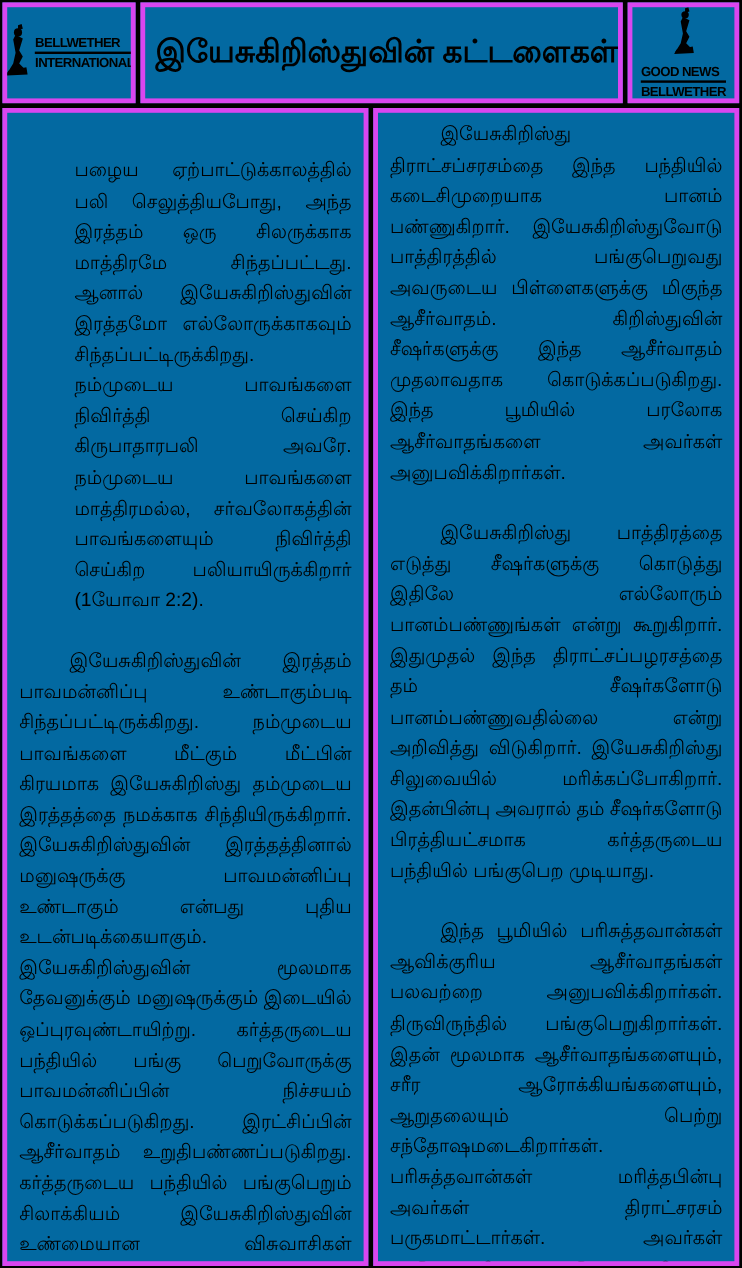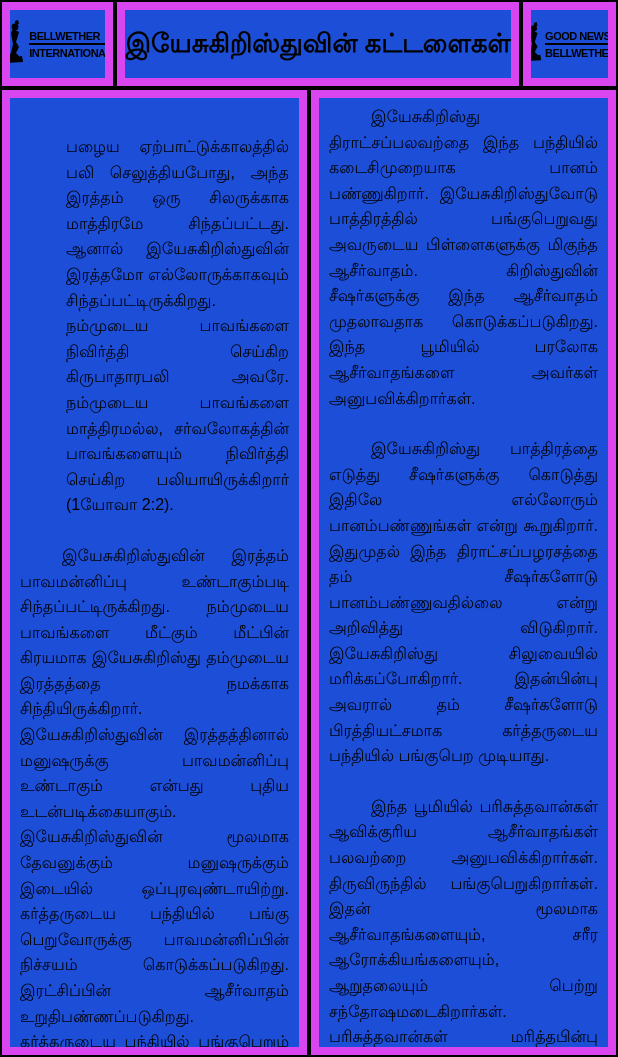--- a/index.html
+++ b/index.html
@@ -16,41 +16,41 @@
     width: 618px;
     height: 1057px;
     box-sizing: border-box;
     padding: 2px;
     display: flex;
     flex-direction: column;
     gap: 4px;
     background: #000000;
   }
   .box {
-    background: #1d4ed8;
-    border: 8px solid #d946ef;
+    background: #0369a1;
+    border: 4px solid #d946ef;
     box-sizing: border-box;
   }
   
   .header-row {
     display: flex;
     gap: 4px;
     height: 84px;
     flex: none;
   }
   .logo-box {
     width: 111px;
     flex: none;
     display: flex;
     align-items: center;
     justify-content: center;
     gap: 4px;
     overflow: hidden;
   }
-  .logo-box.right { width: 93px; gap: 2px; }
+  .logo-box.right { width: 93px; gap: 2px; flex-direction: column; }
   .logo-figure { flex: none; }
   .logo-text {
     display: flex;
     flex-direction: column;
     justify-content: center;
   }
   .logo-line1 {
     font-weight: bold;
     font-size: 11px;
     letter-spacing: -0.5px;
@@ -155,21 +155,21 @@
 
   <div class="body-row">
 
     <div class="box column left">
       <p class="para no-indent">பழைய ஏற்பாட்டுக்காலத்தில் பலி செலுத்தியபோது, அந்த இரத்தம் ஒரு சிலருக்காக மாத்திரமே சிந்தப்பட்டது. ஆனால் இயேசுகிறிஸ்துவின் இரத்தமோ எல்லோருக்காகவும் சிந்தப்பட்டிருக்கிறது. நம்முடைய பாவங்களை நிவிர்த்தி செய்கிற கிருபாதாரபலி அவரே. நம்முடைய பாவங்களை மாத்திரமல்ல, சர்வலோகத்தின் பாவங்களையும் நிவிர்த்தி செய்கிற பலியாயிருக்கிறார் (1யோவா 2:2).</p>
       <p class="para">இயேசுகிறிஸ்துவின் இரத்தம் பாவமன்னிப்பு உண்டாகும்படி சிந்தப்பட்டிருக்கிறது. நம்முடைய பாவங்களை மீட்கும் மீட்பின் கிரயமாக இயேசுகிறிஸ்து தம்முடைய இரத்தத்தை நமக்காக சிந்தியிருக்கிறார். இயேசுகிறிஸ்துவின் இரத்தத்தினால் மனுஷருக்கு பாவமன்னிப்பு உண்டாகும் என்பது புதிய உடன்படிக்கையாகும். இயேசுகிறிஸ்துவின் மூலமாக தேவனுக்கும் மனுஷருக்கும் இடையில் ஒப்புரவுண்டாயிற்று. கர்த்தருடைய பந்தியில் பங்கு பெறுவோருக்கு பாவமன்னிப்பின் நிச்சயம் கொடுக்கப்படுகிறது. இரட்சிப்பின் ஆசீர்வாதம் உறுதிபண்ணப்படுகிறது. கர்த்தருடைய பந்தியில் பங்குபெறும் சிலாக்கியம் இயேசுகிறிஸ்துவின் உண்மையான விசுவாசிகள் எல்லோருக்கும் உரியது. இயேசுகிறிஸ்துவின் மற்ற எல்லா ஆசீர்வாதங்களும் கர்த்தருடைய பந்தியில் பங்கு பெறுவதன் மூலமாகவே நமக்கு வருகிறது. ஆகையினால் கர்த்தருடைய பந்தியே அனைத்து ஆசீர்வாதங்களுக்கும் ஆதாரமாகும்.</p>
 
     </div>
 
     <div class="box column right-col">
-      <p class="para">இயேசுகிறிஸ்து திராட்சப்பலவற்தை இந்த பந்தியில் கடைசிமுறையாக பானம் பண்ணுகிறார். இயேசுகிறிஸ்துவோடு பாத்திரத்தில் பங்குபெறுவது அவருடைய பிள்ளைகளுக்கு மிகுந்த ஆசீர்வாதம். கிறிஸ்துவின் சீஷர்களுக்கு இந்த ஆசீர்வாதம் முதலாவதாக கொடுக்கப்படுகிறது. இந்த பூமியில் பரலோக ஆசீர்வாதங்களை அவர்கள் அனுபவிக்கிறார்கள்.</p>
+      <p class="para">இயேசுகிறிஸ்து திராட்சப்சரசம்தை இந்த பந்தியில் கடைசிமுறையாக பானம் பண்ணுகிறார். இயேசுகிறிஸ்துவோடு பாத்திரத்தில் பங்குபெறுவது அவருடைய பிள்ளைகளுக்கு மிகுந்த ஆசீர்வாதம். கிறிஸ்துவின் சீஷர்களுக்கு இந்த ஆசீர்வாதம் முதலாவதாக கொடுக்கப்படுகிறது. இந்த பூமியில் பரலோக ஆசீர்வாதங்களை அவர்கள் அனுபவிக்கிறார்கள்.</p>
       <p class="para">இயேசுகிறிஸ்து பாத்திரத்தை எடுத்து சீஷர்களுக்கு கொடுத்து இதிலே எல்லோரும் பானம்பண்ணுங்கள் என்று கூறுகிறார். இதுமுதல் இந்த திராட்சப்பழரசத்தை தம் சீஷர்களோடு பானம்பண்ணுவதில்லை என்று அறிவித்து விடுகிறார். இயேசுகிறிஸ்து சிலுவையில் மரிக்கப்போகிறார். இதன்பின்பு அவரால் தம் சீஷர்களோடு பிரத்தியட்சமாக கர்த்தருடைய பந்தியில் பங்குபெற முடியாது.</p>
       <p class="para">இந்த பூமியில் பரிசுத்தவான்கள் ஆவிக்குரிய ஆசீர்வாதங்கள் பலவற்றை அனுபவிக்கிறார்கள். திருவிருந்தில் பங்குபெறுகிறார்கள். இதன் மூலமாக ஆசீர்வாதங்களையும், சரீர ஆரோக்கியங்களையும், ஆறுதலையும் பெற்று சந்தோஷமடைகிறார்கள். பரிசுத்தவான்கள் மரித்தபின்பு அவர்கள் திராட்சரசம் பருகமாட்டார்கள். அவர்கள் பரலோகத்தில் கர்த்தரோடு கலியாண விருந்தில் பங்கு பெறுவார்கள். திருவிருந்தில் பங்கு பெறுகிறவர்கள் பரலோகத்தில் பெருவிருந்திலும் பங்கு பெறுவார்கள். பெரியது வரும்போது சிறியது ஒழிந்துபோகும். சூரிய வெளிச்சம் வரும்போது விளக்கின் வெளிச்சம் மங்கிப்போகும்.</p>
 
     </div>
 
   </div>
 
 </div>
 
 </body></html>

